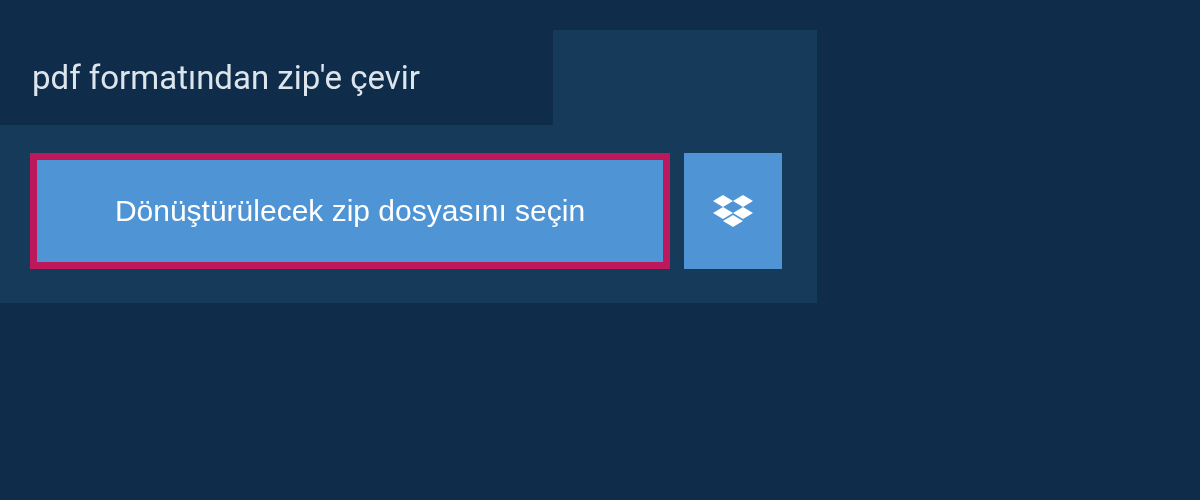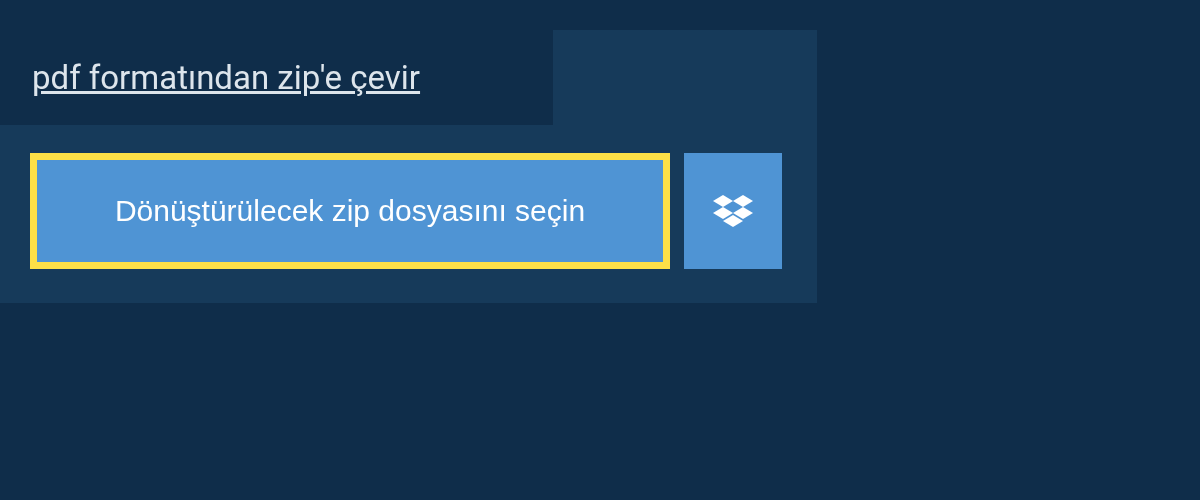--- a/index.html
+++ b/index.html
@@ -21,31 +21,30 @@
     }
     .header {
       background-color: #0f2d4a;
       width: 553px;
       padding: 28px 32px;
     }
     .header-title {
       color: #dde5ec;
       font-size: 33px;
       font-weight: 400;
-      text-decoration: underline;
     }
     .button-row {
       display: flex;
       align-items: stretch;
       padding: 28px 30px 34px 30px;
       gap: 14px;
     }
     .select-button {
       background-color: #4f94d4;
-      border: 7px solid #fde047;
+      border: 7px solid #be185d;
       color: #ffffff;
       font-size: 30px;
       font-weight: 400;
       padding: 34px 36px;
       cursor: pointer;
       text-align: center;
       flex: 0 0 auto;
       width: 640px;
     }
     .dropbox-button {

